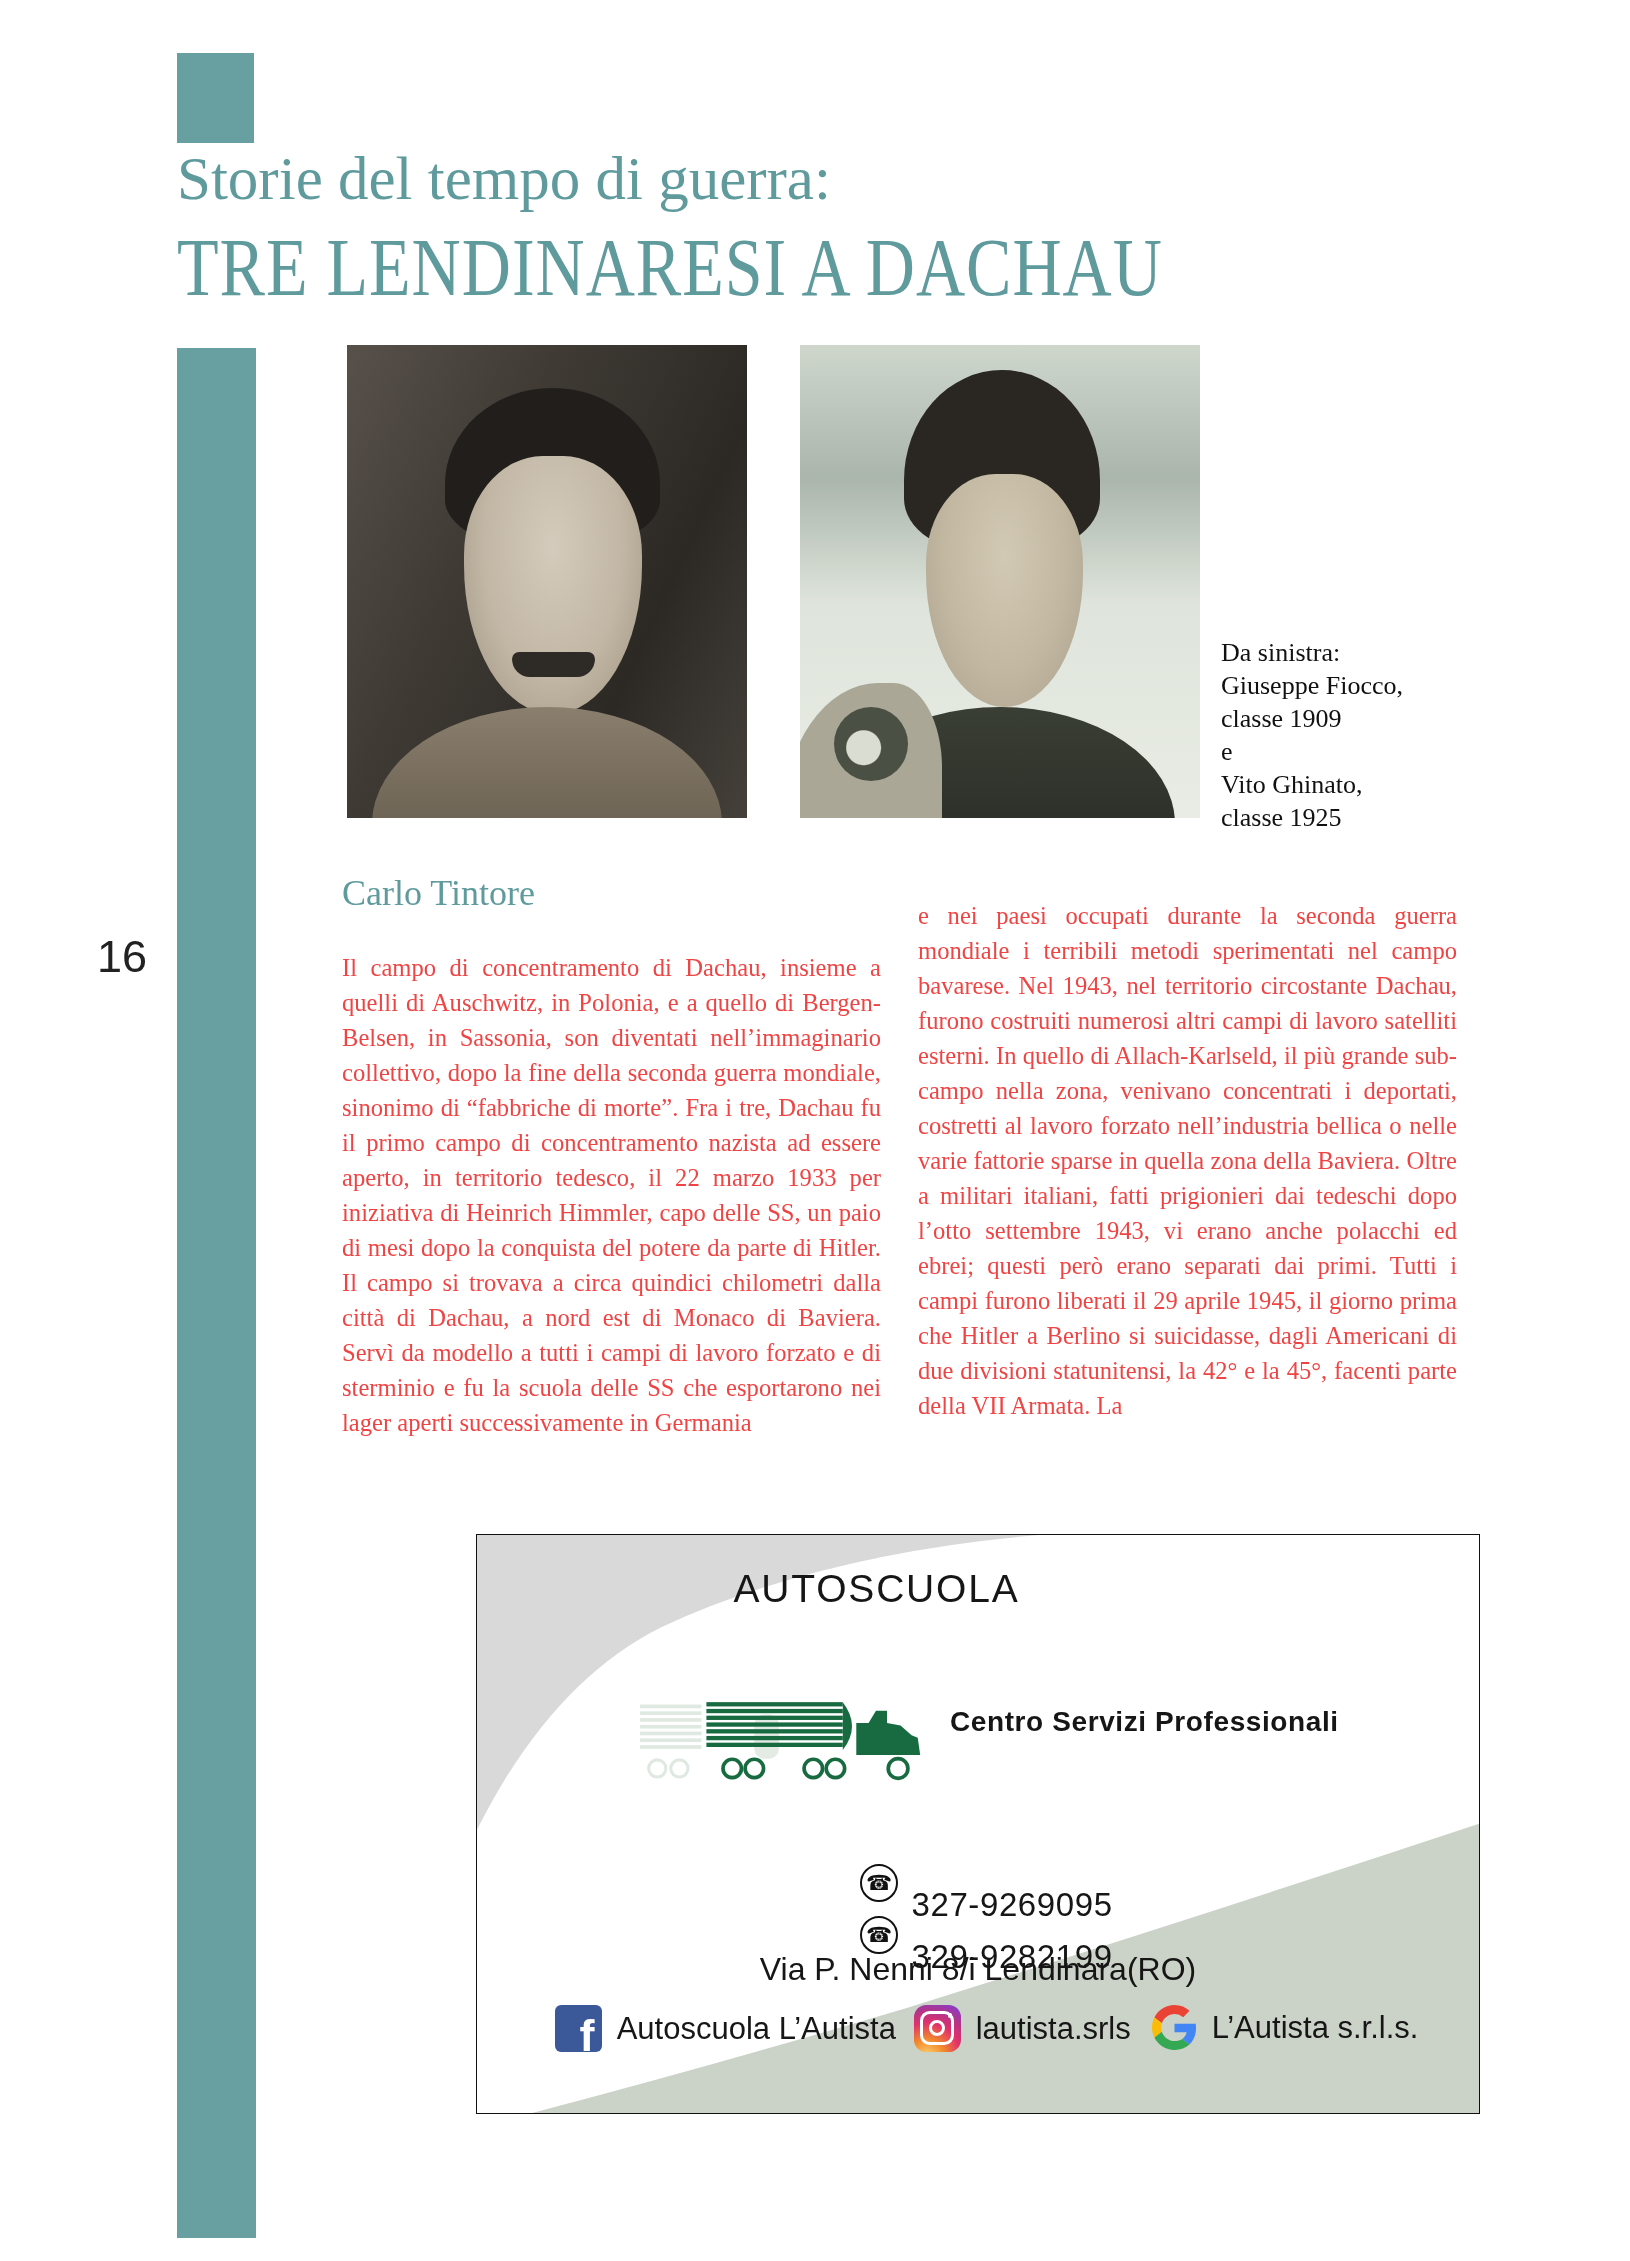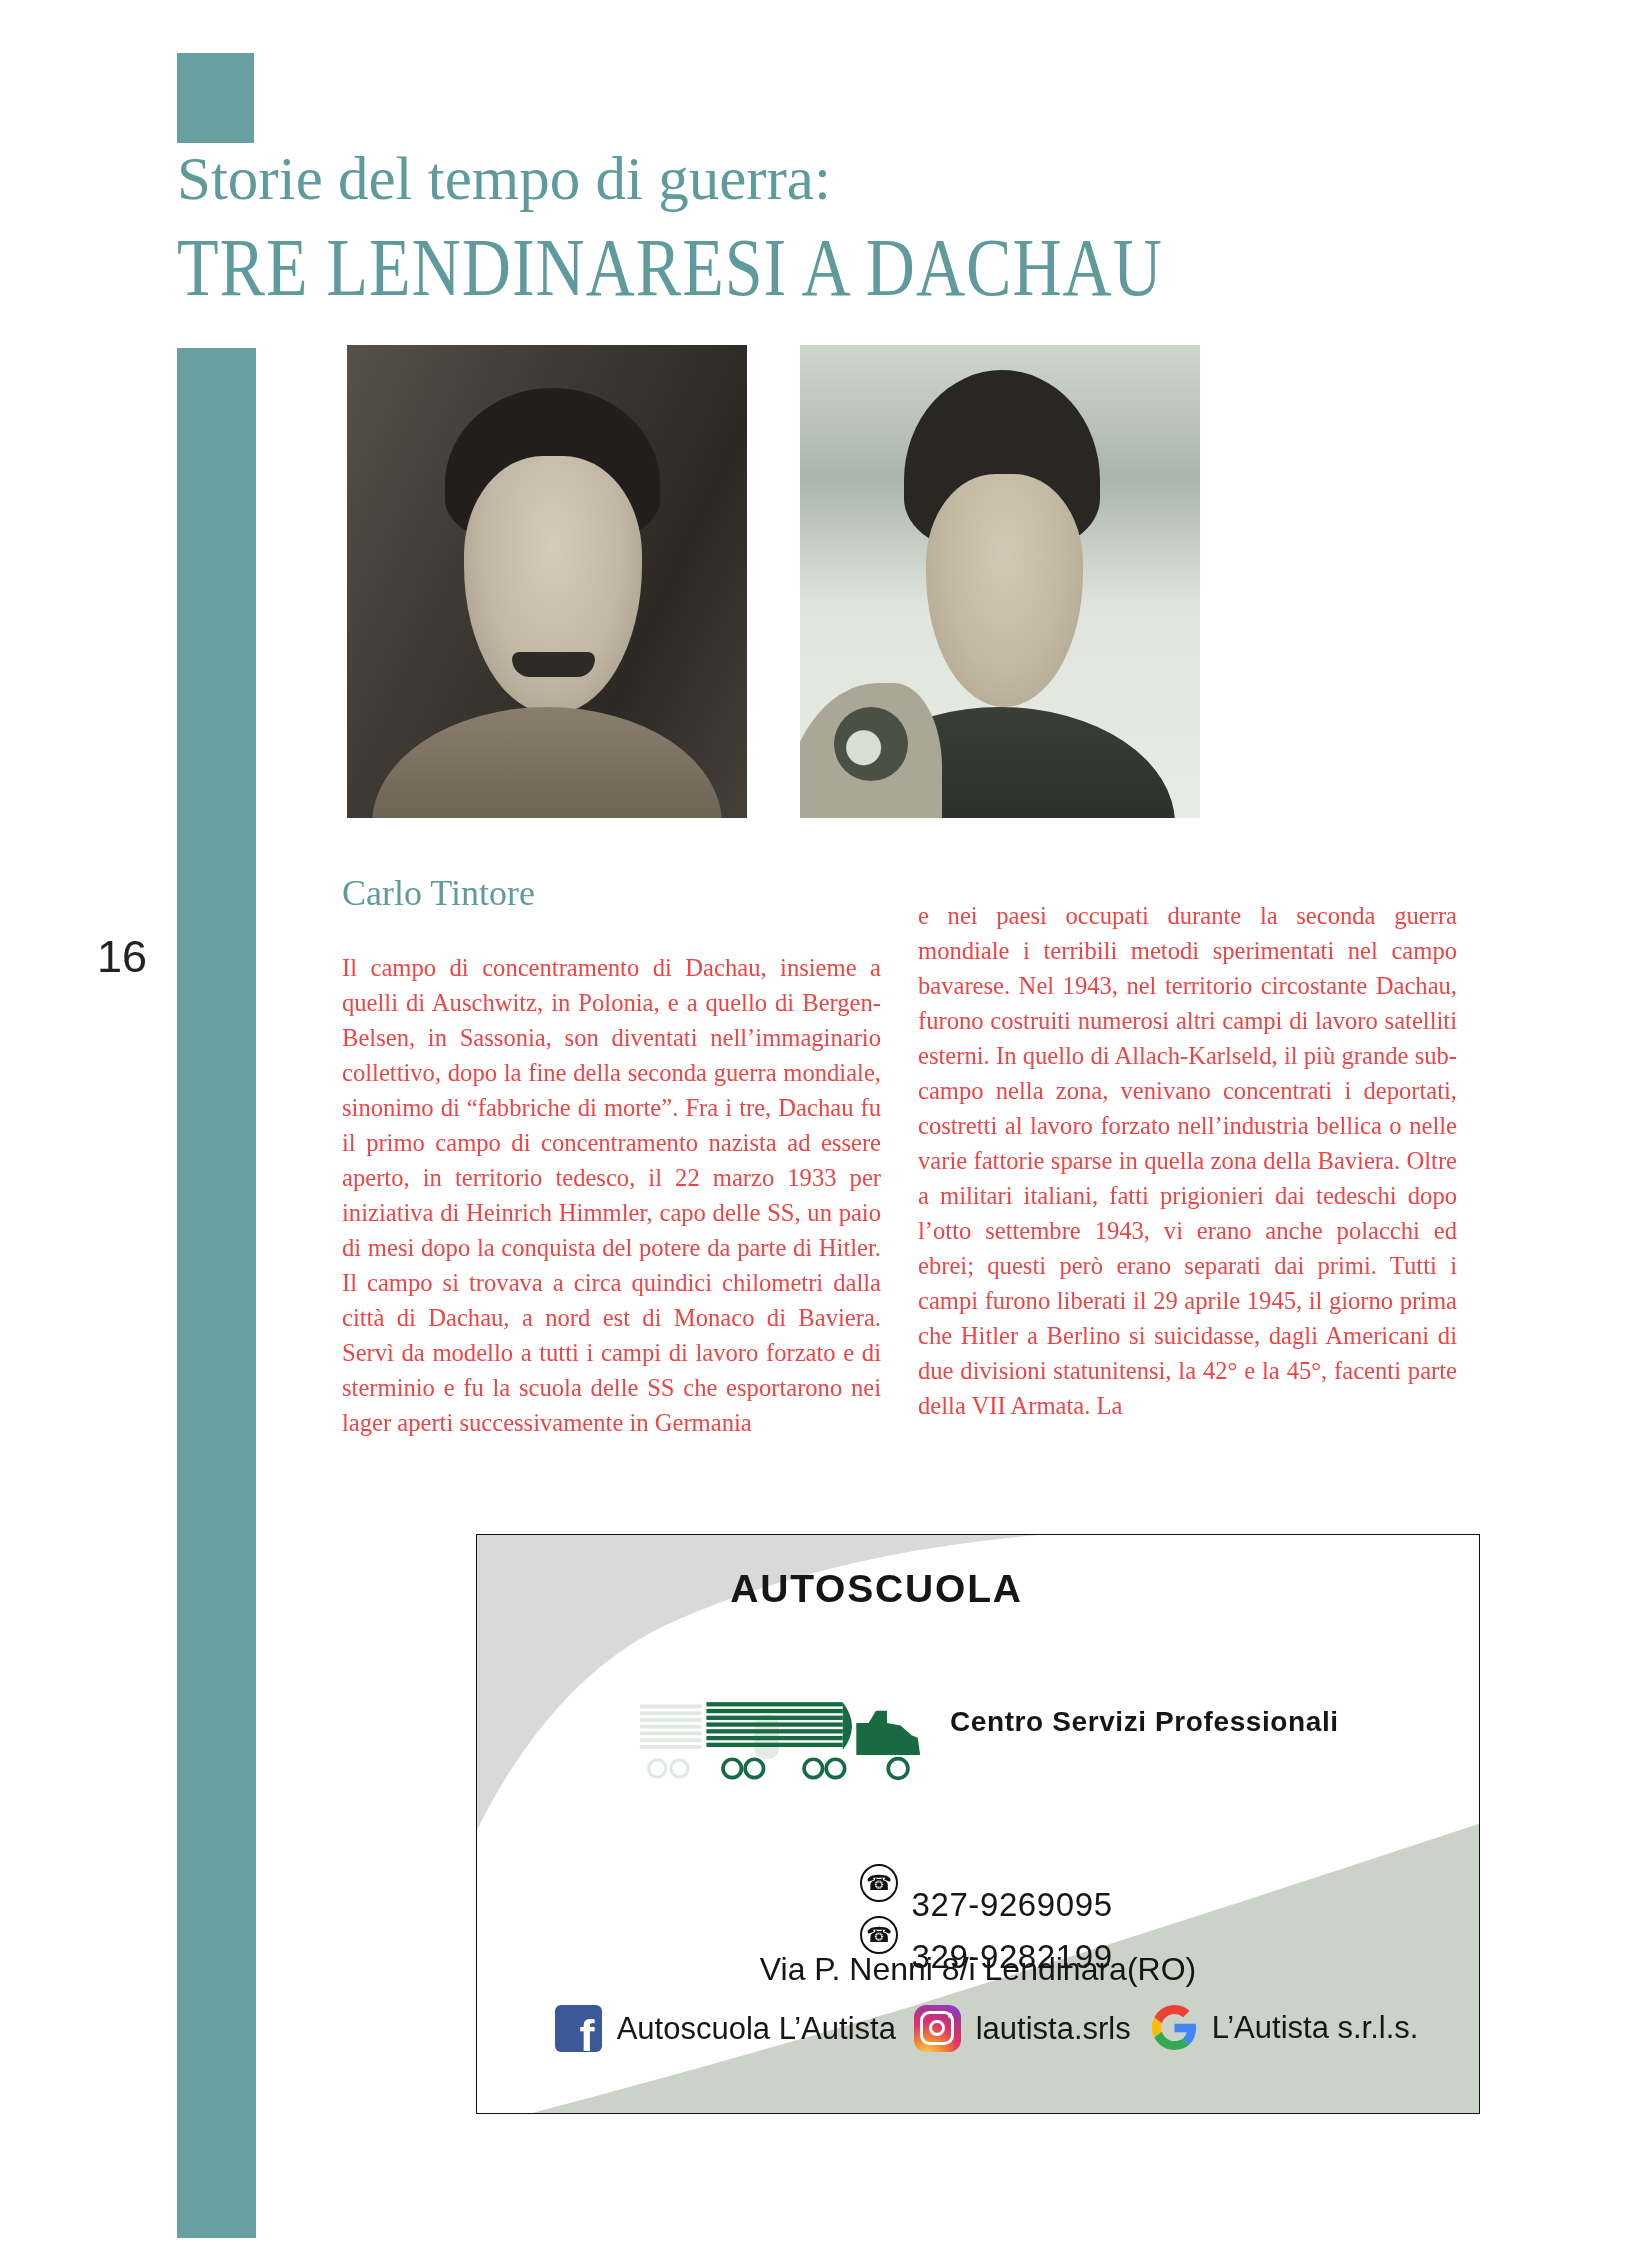--- a/index.html
+++ b/index.html
@@ -47,21 +47,21 @@
   
   .col{position:absolute;width:539px;font-size:24.6px;line-height:35px;text-align:justify;color:#ef4444;}
   .col-1{left:342px;top:950px;}
   .col-2{left:918px;top:898px;}
 
   
   .ad{position:absolute;left:476px;top:1534px;width:1002px;height:578px;border:1.8px solid #111;
       background:#fff;font-family:"Liberation Sans",sans-serif;}
   .ad-bg{position:absolute;left:0;top:0;width:100%;height:100%;}
   .ad-kicker{position:absolute;left:203px;top:32px;width:393px;text-align:center;font-size:39px;
-      font-weight:bold;letter-spacing:1.8px;color:#161616;}
+      font-weight:normal;letter-spacing:1.8px;color:#161616;}
   .ad-brand{position:absolute;left:268px;top:82px;width:393px;text-align:center;font-size:72px;
       font-weight:bold;letter-spacing:0.6px;
       background:linear-gradient(90deg,#151515 0%,#2b2822 45%,#5f5944 72%,#8a7f63 100%);
       -webkit-background-clip:text;background-clip:text;color:transparent;}
   .ad-truck{position:absolute;left:163px;top:161px;width:295px;height:86px;}
   .ad-tagline{position:absolute;left:473px;top:171px;font-size:28px;letter-spacing:0.6px;color:#161616;font-weight:bold;}
   .phone-row{position:absolute;left:383px;display:flex;align-items:center;gap:13.5px;}
   .phone-row.r1{top:307px;}
   .phone-row.r2{top:359px;}
   .phone-icon{width:38px;height:38px;border:2.5px solid #111;border-radius:50%;box-sizing:border-box;
@@ -105,20 +105,28 @@
     <div class="p-shoulders"></div>
   </div>
   <div class="photo photo-2">
     <div class="p-hair"></div>
     <div class="p-face"></div>
     <div class="p-shoulders"></div>
     <div class="p-jacket"></div>
     <div class="p-badge"></div>
   </div>
 
+  <div class="caption">
+    <div>Da sinistra:</div>
+    <div>Giuseppe Fiocco,</div>
+    <div>classe 1909</div>
+    <div>e</div>
+    <div>Vito Ghinato,</div>
+    <div>classe 1925</div>
+  </div>
 
   <div class="page-number">16</div>
 
   <div class="author">Carlo Tintore</div>
 
   <div class="col col-1">Il campo di concentramento di Dachau, insieme a quelli di Auschwitz, in Polonia, e a quello di Bergen-Belsen, in Sassonia, son diventati nell’immaginario collettivo, dopo la fine della seconda guerra mondiale, sinonimo di “fabbriche di morte”. Fra i tre, Dachau fu il primo campo di concentramento nazista ad essere aperto, in territorio tedesco, il 22 marzo 1933 per iniziativa di Heinrich Himmler, capo delle SS, un paio di mesi dopo la conquista del potere da parte di Hitler. Il campo si trovava a circa quindici chilometri dalla città di Dachau, a nord est di Monaco di Baviera. Servì da modello a tutti i campi di lavoro forzato e di sterminio e fu la scuola delle SS che esportarono nei lager aperti successivamente in Germania</div>
   <div class="col col-2">e nei paesi occupati durante la seconda guerra mondiale i terribili metodi sperimentati nel campo bavarese. Nel 1943, nel territorio circostante Dachau, furono costruiti numerosi altri campi di lavoro satelliti esterni. In quello di Allach-Karlseld, il più grande sub-campo nella zona, venivano concentrati i deportati, costretti al lavoro forzato nell’industria bellica o nelle varie fattorie sparse in quella zona della Baviera. Oltre a militari italiani, fatti prigionieri dai tedeschi dopo l’otto settembre 1943, vi erano anche polacchi ed ebrei; questi però erano separati dai primi. Tutti i campi furono liberati il 29 aprile 1945, il giorno prima che Hitler a Berlino si suicidasse, dagli Americani di due divisioni statunitensi, la 42° e la 45°, facenti parte della VII Armata. La</div>
 
   <div class="ad">
 

